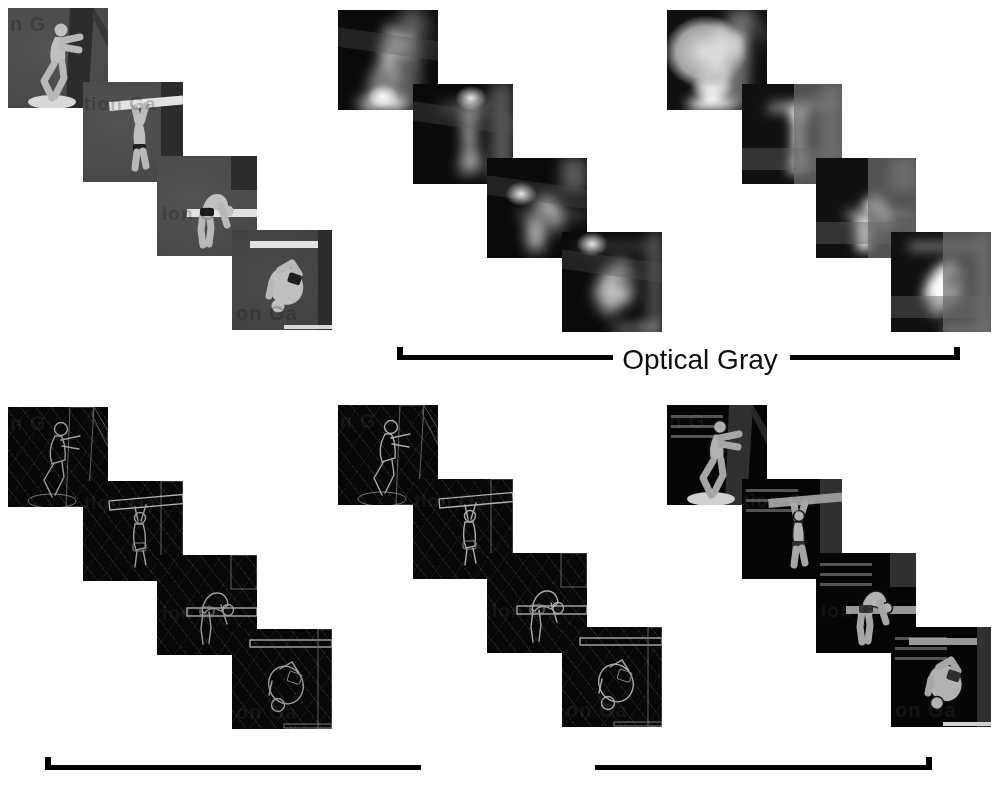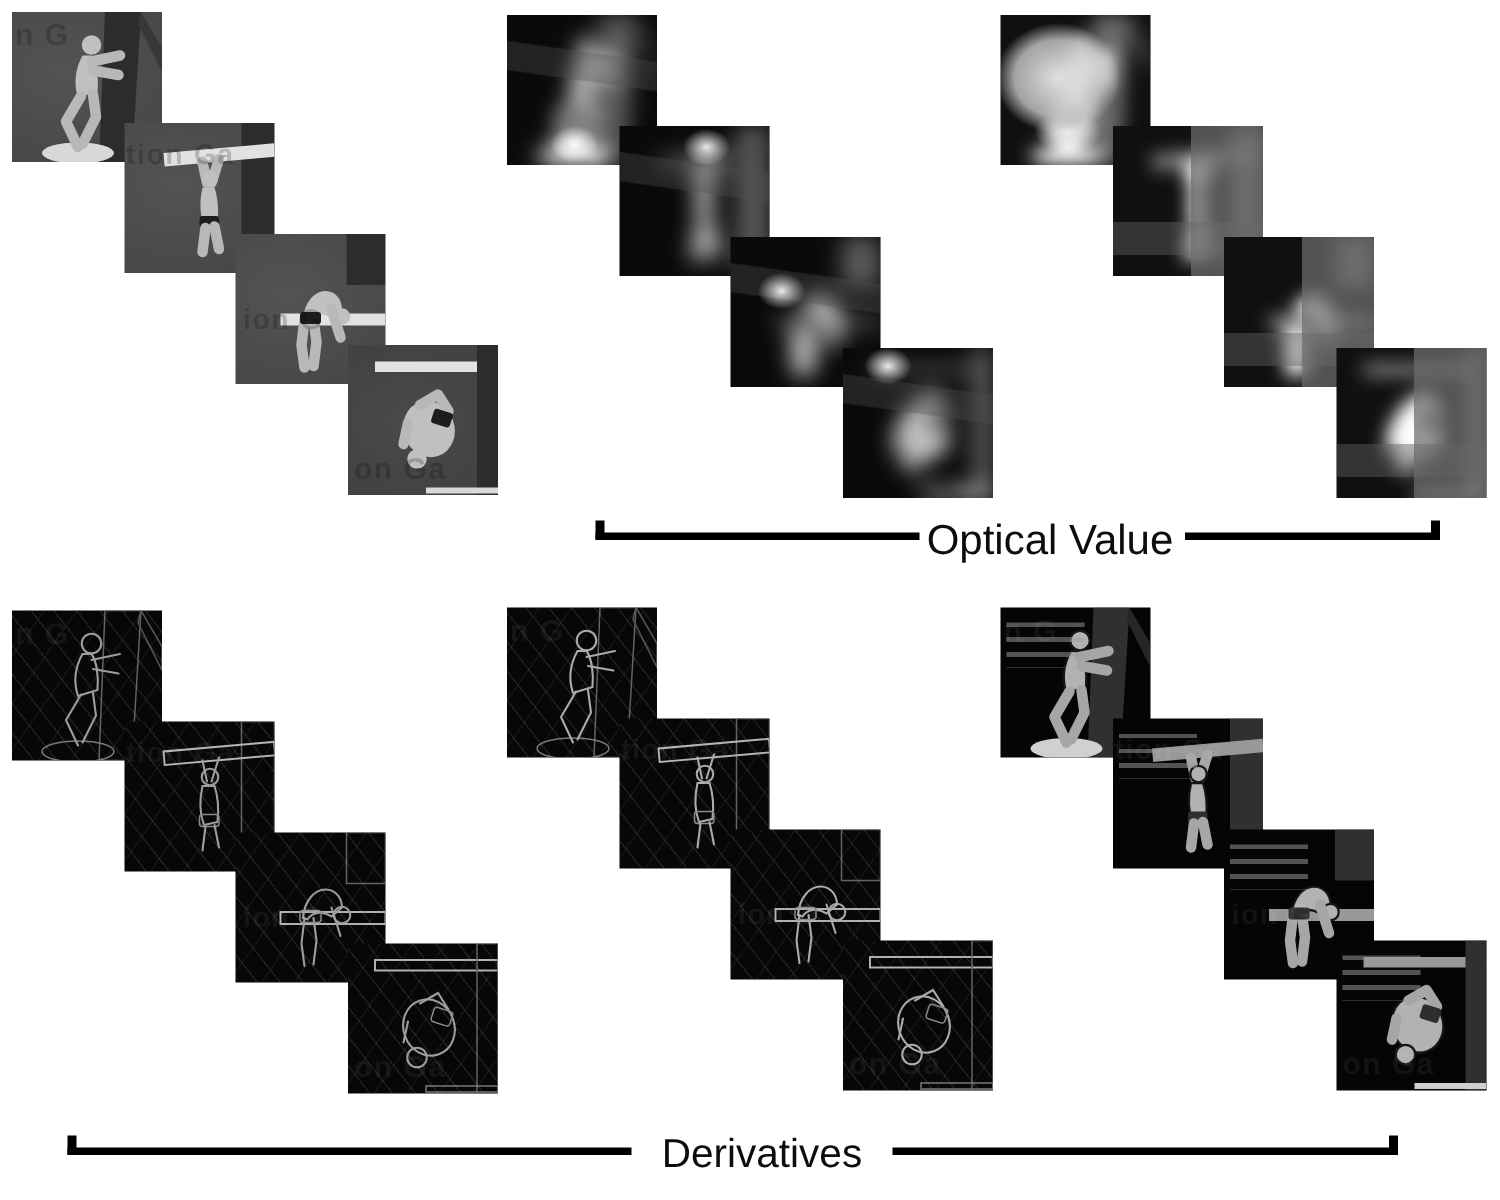--- a/index.html
+++ b/index.html
@@ -443,20 +443,19 @@
           <path class="limb" d="M40 52 L37 66"></path>
           <rect class="dk" x="58" y="42" width="13" height="10" rx="2" transform="rotate(18 58 42)"></rect>
           <rect class="splash" x="52" y="95" width="48" height="4"></rect>
         </svg>
         <span class="wm">on Ga</span>
       </div>
     </div>
 
 
   <div class="bracket bracket-flow-left"></div>
-  <div class="label label-flow">Optical Value</div>
+  <div class="label label-flow">Optical Gray</div>
   <div class="bracket bracket-flow-right"></div>
 
   <div class="bracket bracket-deriv-left"></div>
-  <div class="label label-deriv">Derivatives</div>
   <div class="bracket bracket-deriv-right"></div>
 
 </div>
 
 </body></html>

